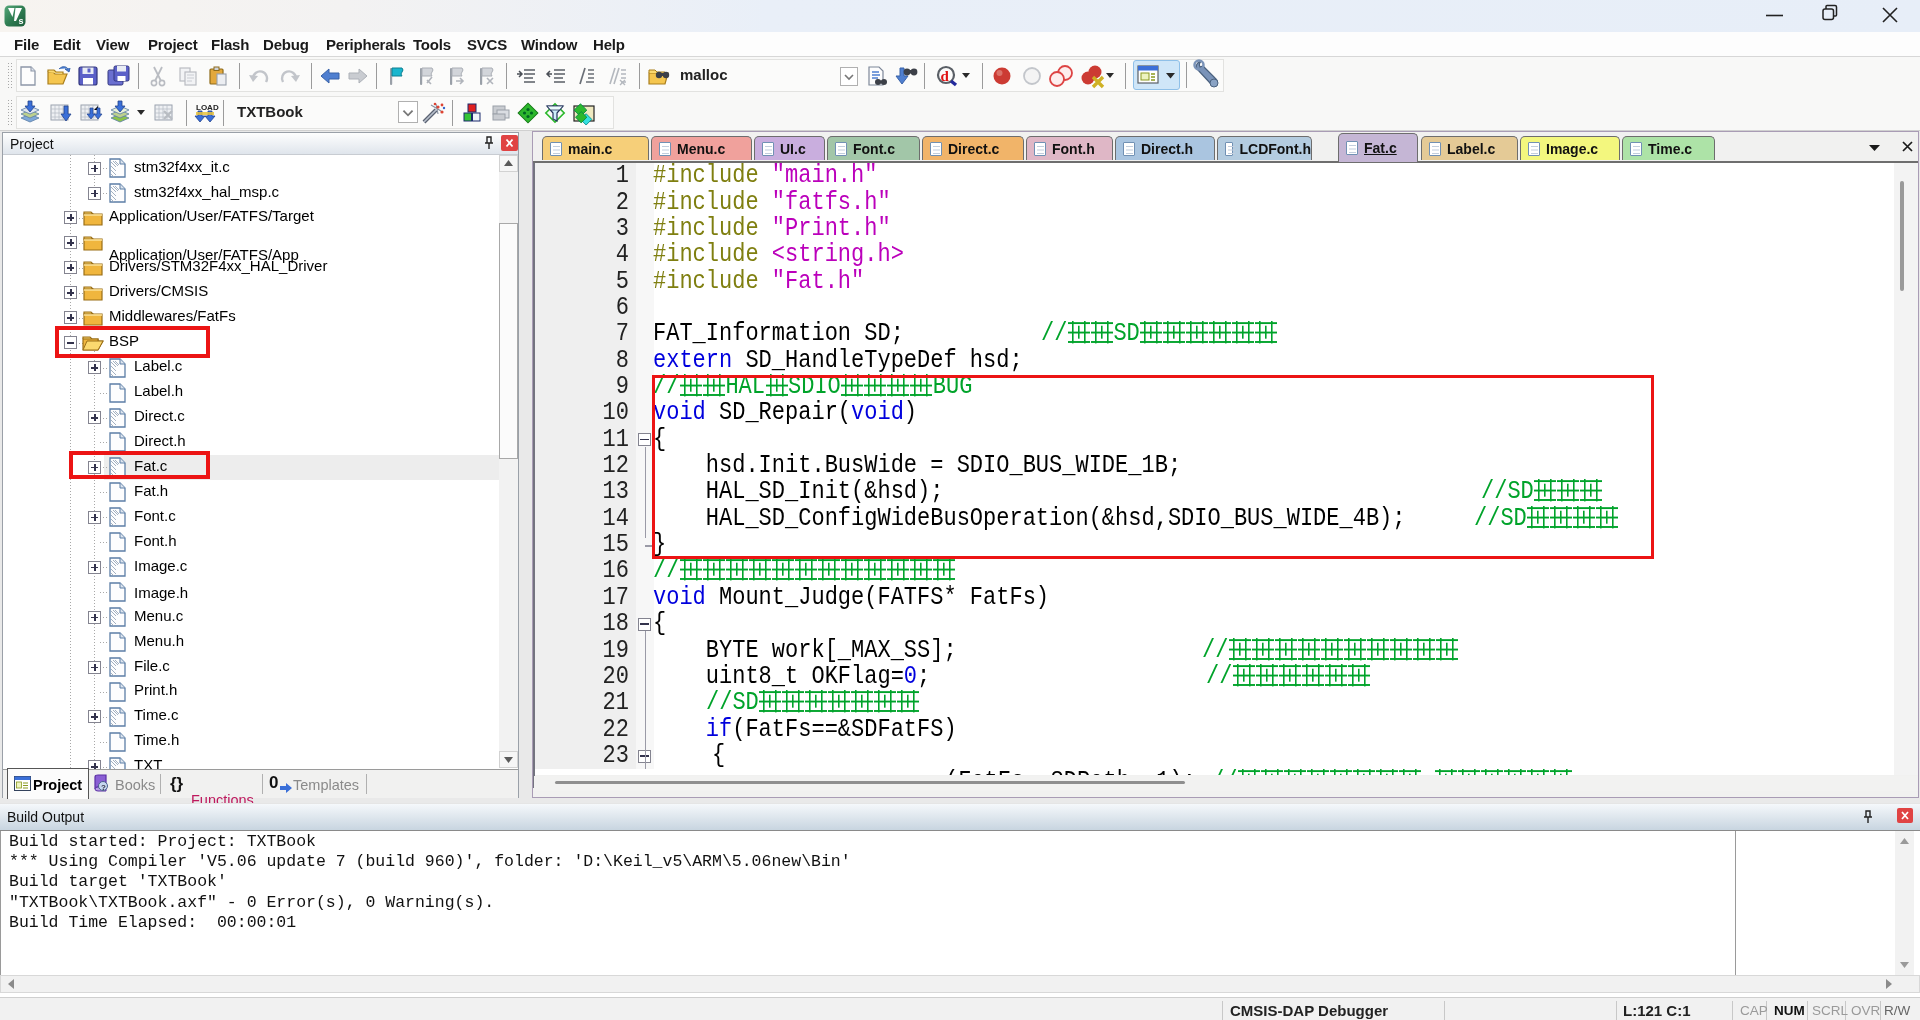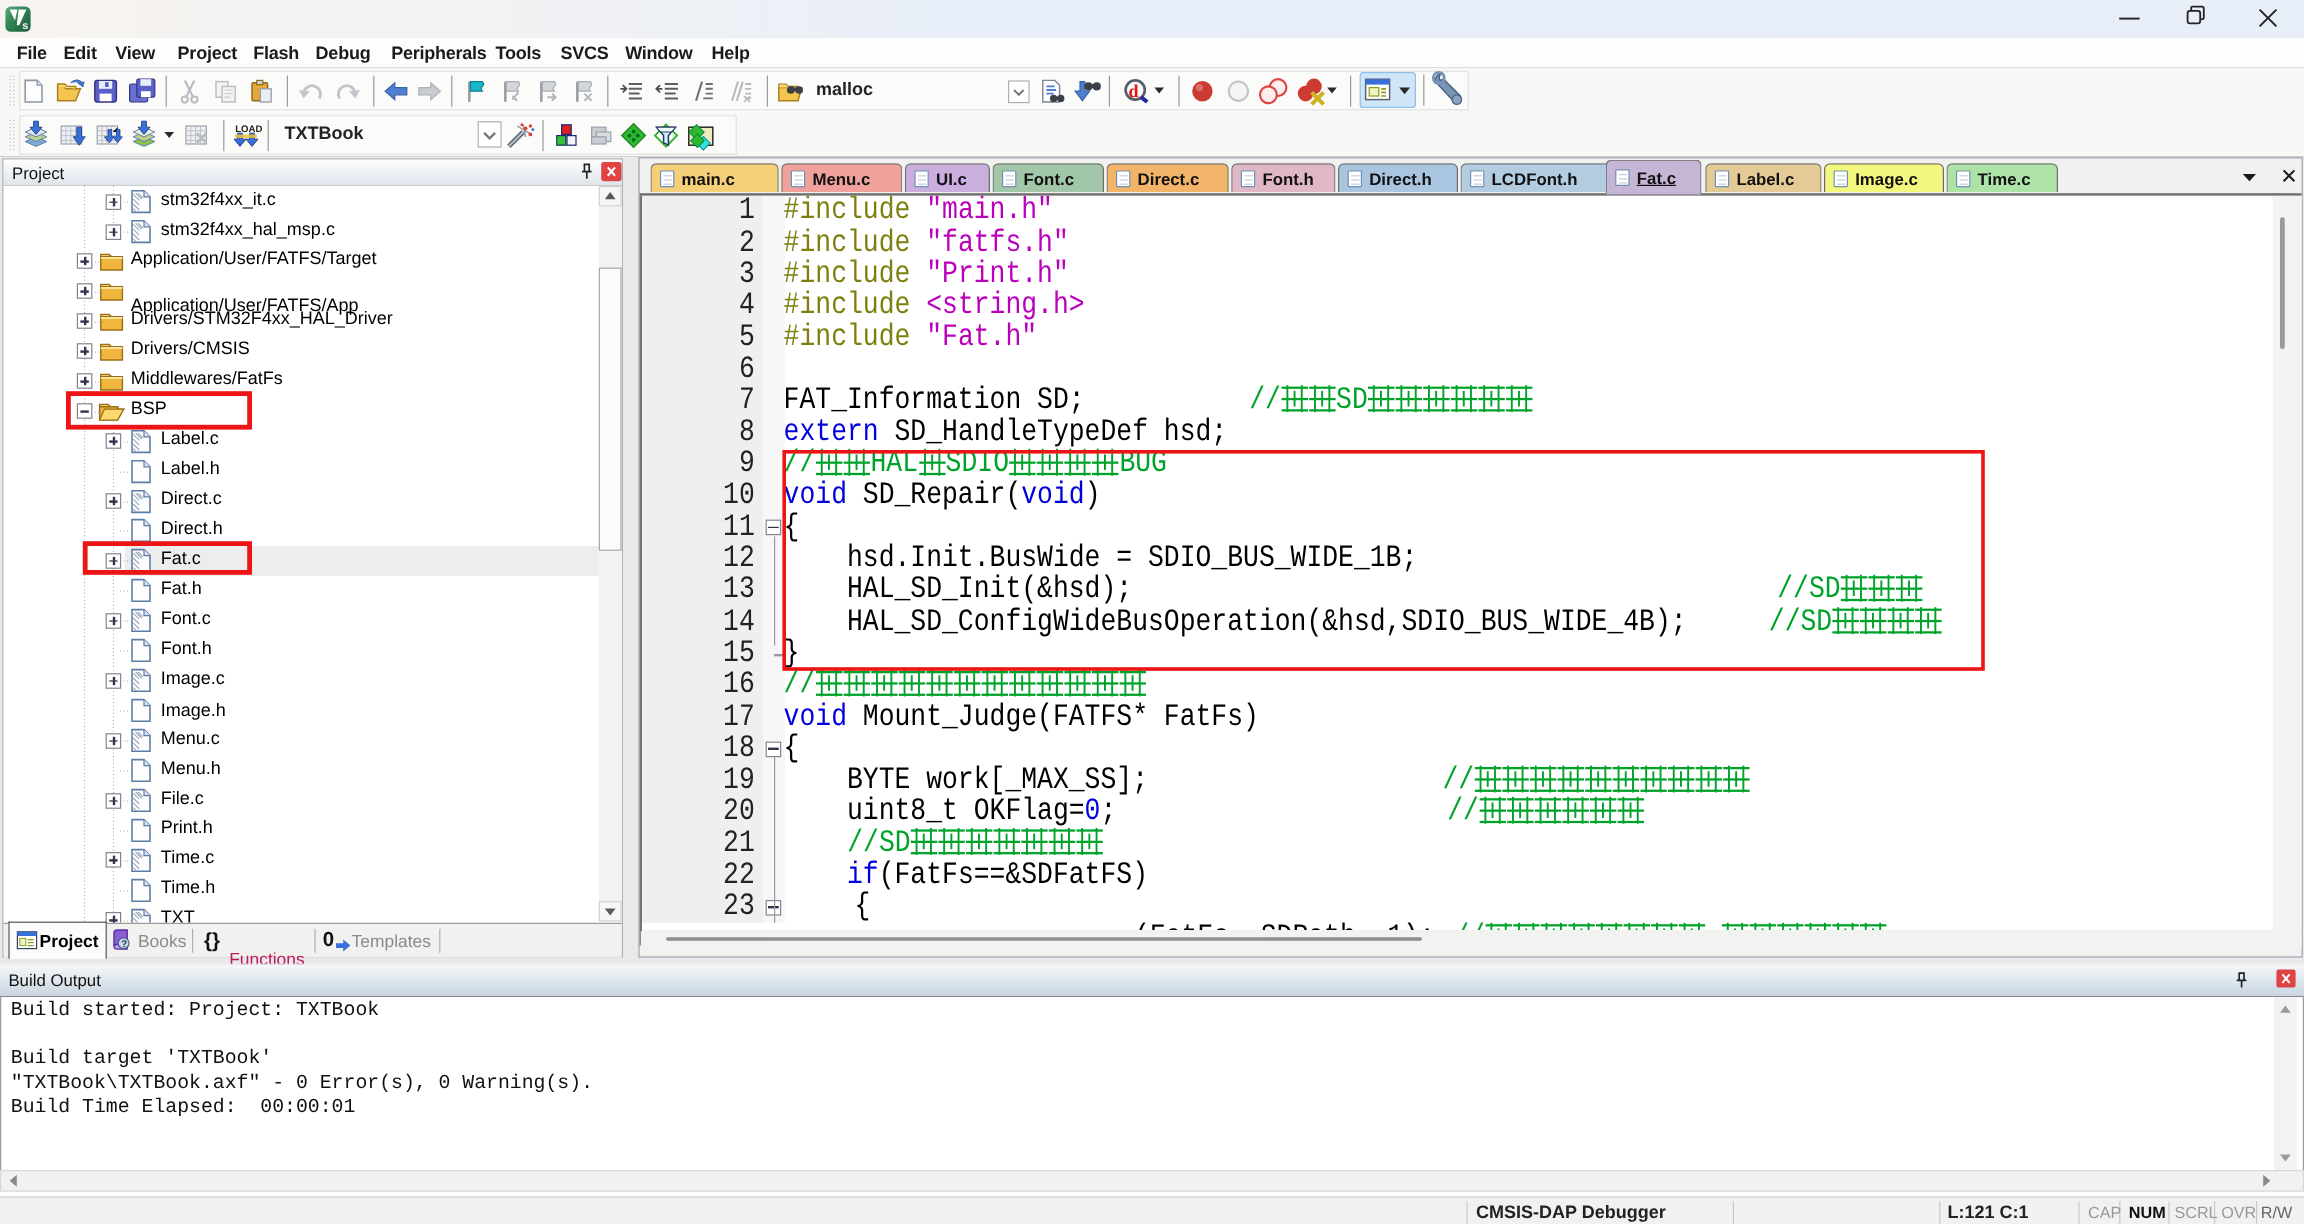--- a/index.html
+++ b/index.html
@@ -641,21 +641,21 @@
       <span>Direct.c</span>
     </div>
     <div class="tab" style="left:493px;width:87px;background:#dfb7c6">
       <span class="ticon"></span>
       <span>Font.h</span>
     </div>
     <div class="tab" style="left:582px;width:100px;background:#aac5e0">
       <span class="ticon"></span>
       <span>Direct.h</span>
     </div>
-    <div class="tab" style="left:684px;width:129px;background:#b4cce0">
+    <div class="tab" style="left:684px;width:95px;background:#b4cce0">
       <span class="ticon"></span>
       <span>LCDFont.h</span>
     </div>
     <div class="tab" style="left:805px;top:1px;height:29px;width:80px;background:#c5b6d5;z-index:3">
       <span class="ticon"></span>
       <span style="text-decoration:underline">Fat.c</span>
     </div>
     <div class="tab" style="left:888px;width:97px;background:#e4ca96">
       <span class="ticon"></span>
       <span>Label.c</span>
@@ -748,22 +748,23 @@
 <div class="abs" style="left:0;top:803px;width:1920px;height:28px;background:linear-gradient(#f5f8fb,#c8d5e0);border-top:1px solid #e5e5e5;border-bottom:1px solid #8a8a8a">
     <span class="abs" style="left:7px;top:5px;font-size:14px;color:#111">Build Output</span>
     <svg width="36" height="20" style="left:1860px;top:4px" viewBox="0 0 36 20">
       <path d="M4 9 L12 9 M8 9 L8 15 M6 3 L10 3 L10 9 L6 9 Z" stroke="#222" stroke-width="1.4" fill="none"></path>
     </svg>
     <div class="abs" style="left:1897px;top:4px;width:16px;height:15px;background:#e04343;border-radius:2px"></div>
     <svg width="16" height="15" style="left:1897px;top:4px" viewBox="0 0 16 15">
       <path d="M5 4 L11 11 M11 4 L5 11" stroke="#fff" stroke-width="1.7"></path>
     </svg>
   </div>
-<div class="abs" style="left:0;top:831px;width:1920px;height:144px;background:#fff;border-left:1px solid #9a9a9a;border-right:1px solid #9a9a9a">
+<div class="abs" style="left:0;top:831px;width:1736px;height:144px;background:#fff;border-left:1px solid #9a9a9a;border-right:1px solid #9a9a9a">
     <div class="abs mono" style="left:8px;top:1px;font-size:16.5px;height:20px;line-height:20px;color:#111;white-space:pre">Build started: Project: TXTBook</div>
+    <div class="abs mono" style="left:8px;top:21px;font-size:16.5px;height:20px;line-height:20px;color:#111;white-space:pre">*** Using Compiler 'V5.06 update 7 (build 960)', folder: 'D:\Keil_v5\ARM\5.06new\Bin'</div>
     <div class="abs mono" style="left:8px;top:41px;font-size:16.5px;height:20px;line-height:20px;color:#111;white-space:pre">Build target 'TXTBook'</div>
     <div class="abs mono" style="left:8px;top:62px;font-size:16.5px;height:20px;line-height:20px;color:#111;white-space:pre">"TXTBook\TXTBook.axf" - 0 Error(s), 0 Warning(s).</div>
     <div class="abs mono" style="left:8px;top:82px;font-size:16.5px;height:20px;line-height:20px;color:#111;white-space:pre">Build Time Elapsed:  00:00:01</div>
     <div class="abs" style="left:1894px;top:0;width:19px;height:144px;background:#f2f2f2"></div>
     <svg width="19" height="144" style="left:1894px;top:0" viewBox="0 0 19 144">
       <path d="M9.5 7 L14 13 L5 13 Z" fill="#9a9a9a"></path>
       <path d="M9.5 137 L14 131 L5 131 Z" fill="#9a9a9a"></path>
     </svg>
   </div>
 <div class="abs" style="left:0;top:975px;width:1920px;height:18px;background:#f1f1f1;border:1px solid #d8d8d8">

